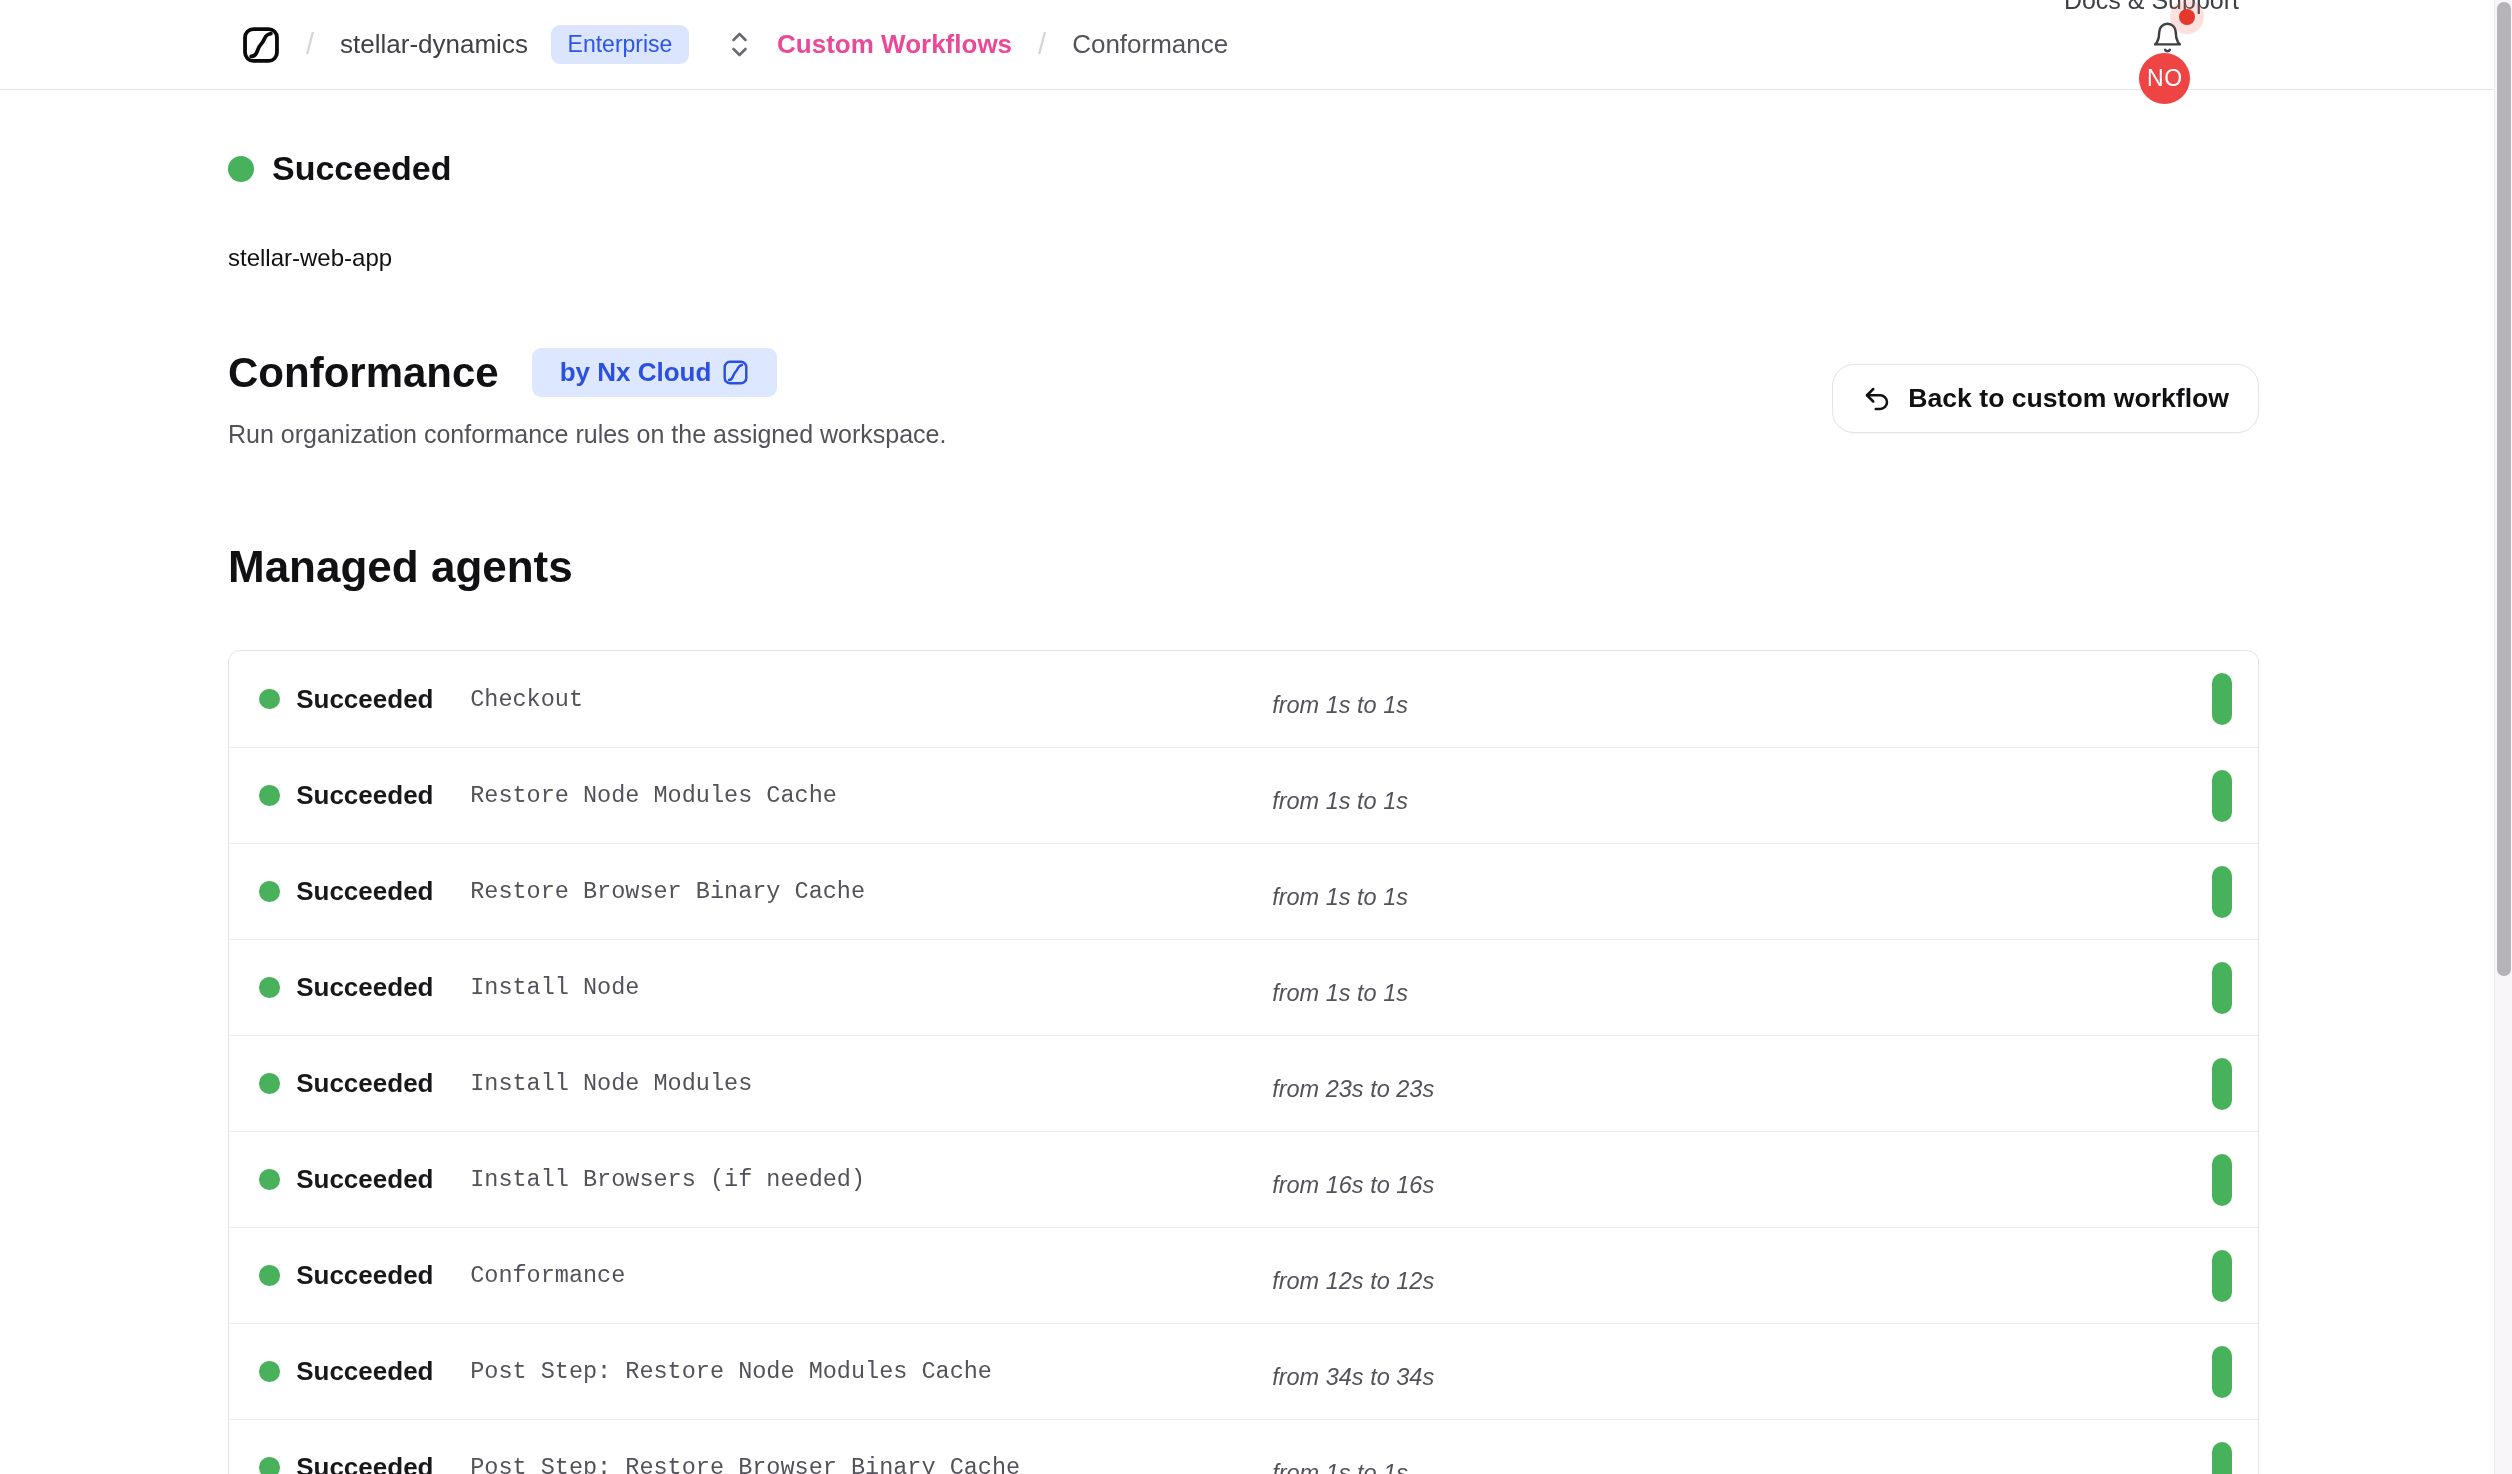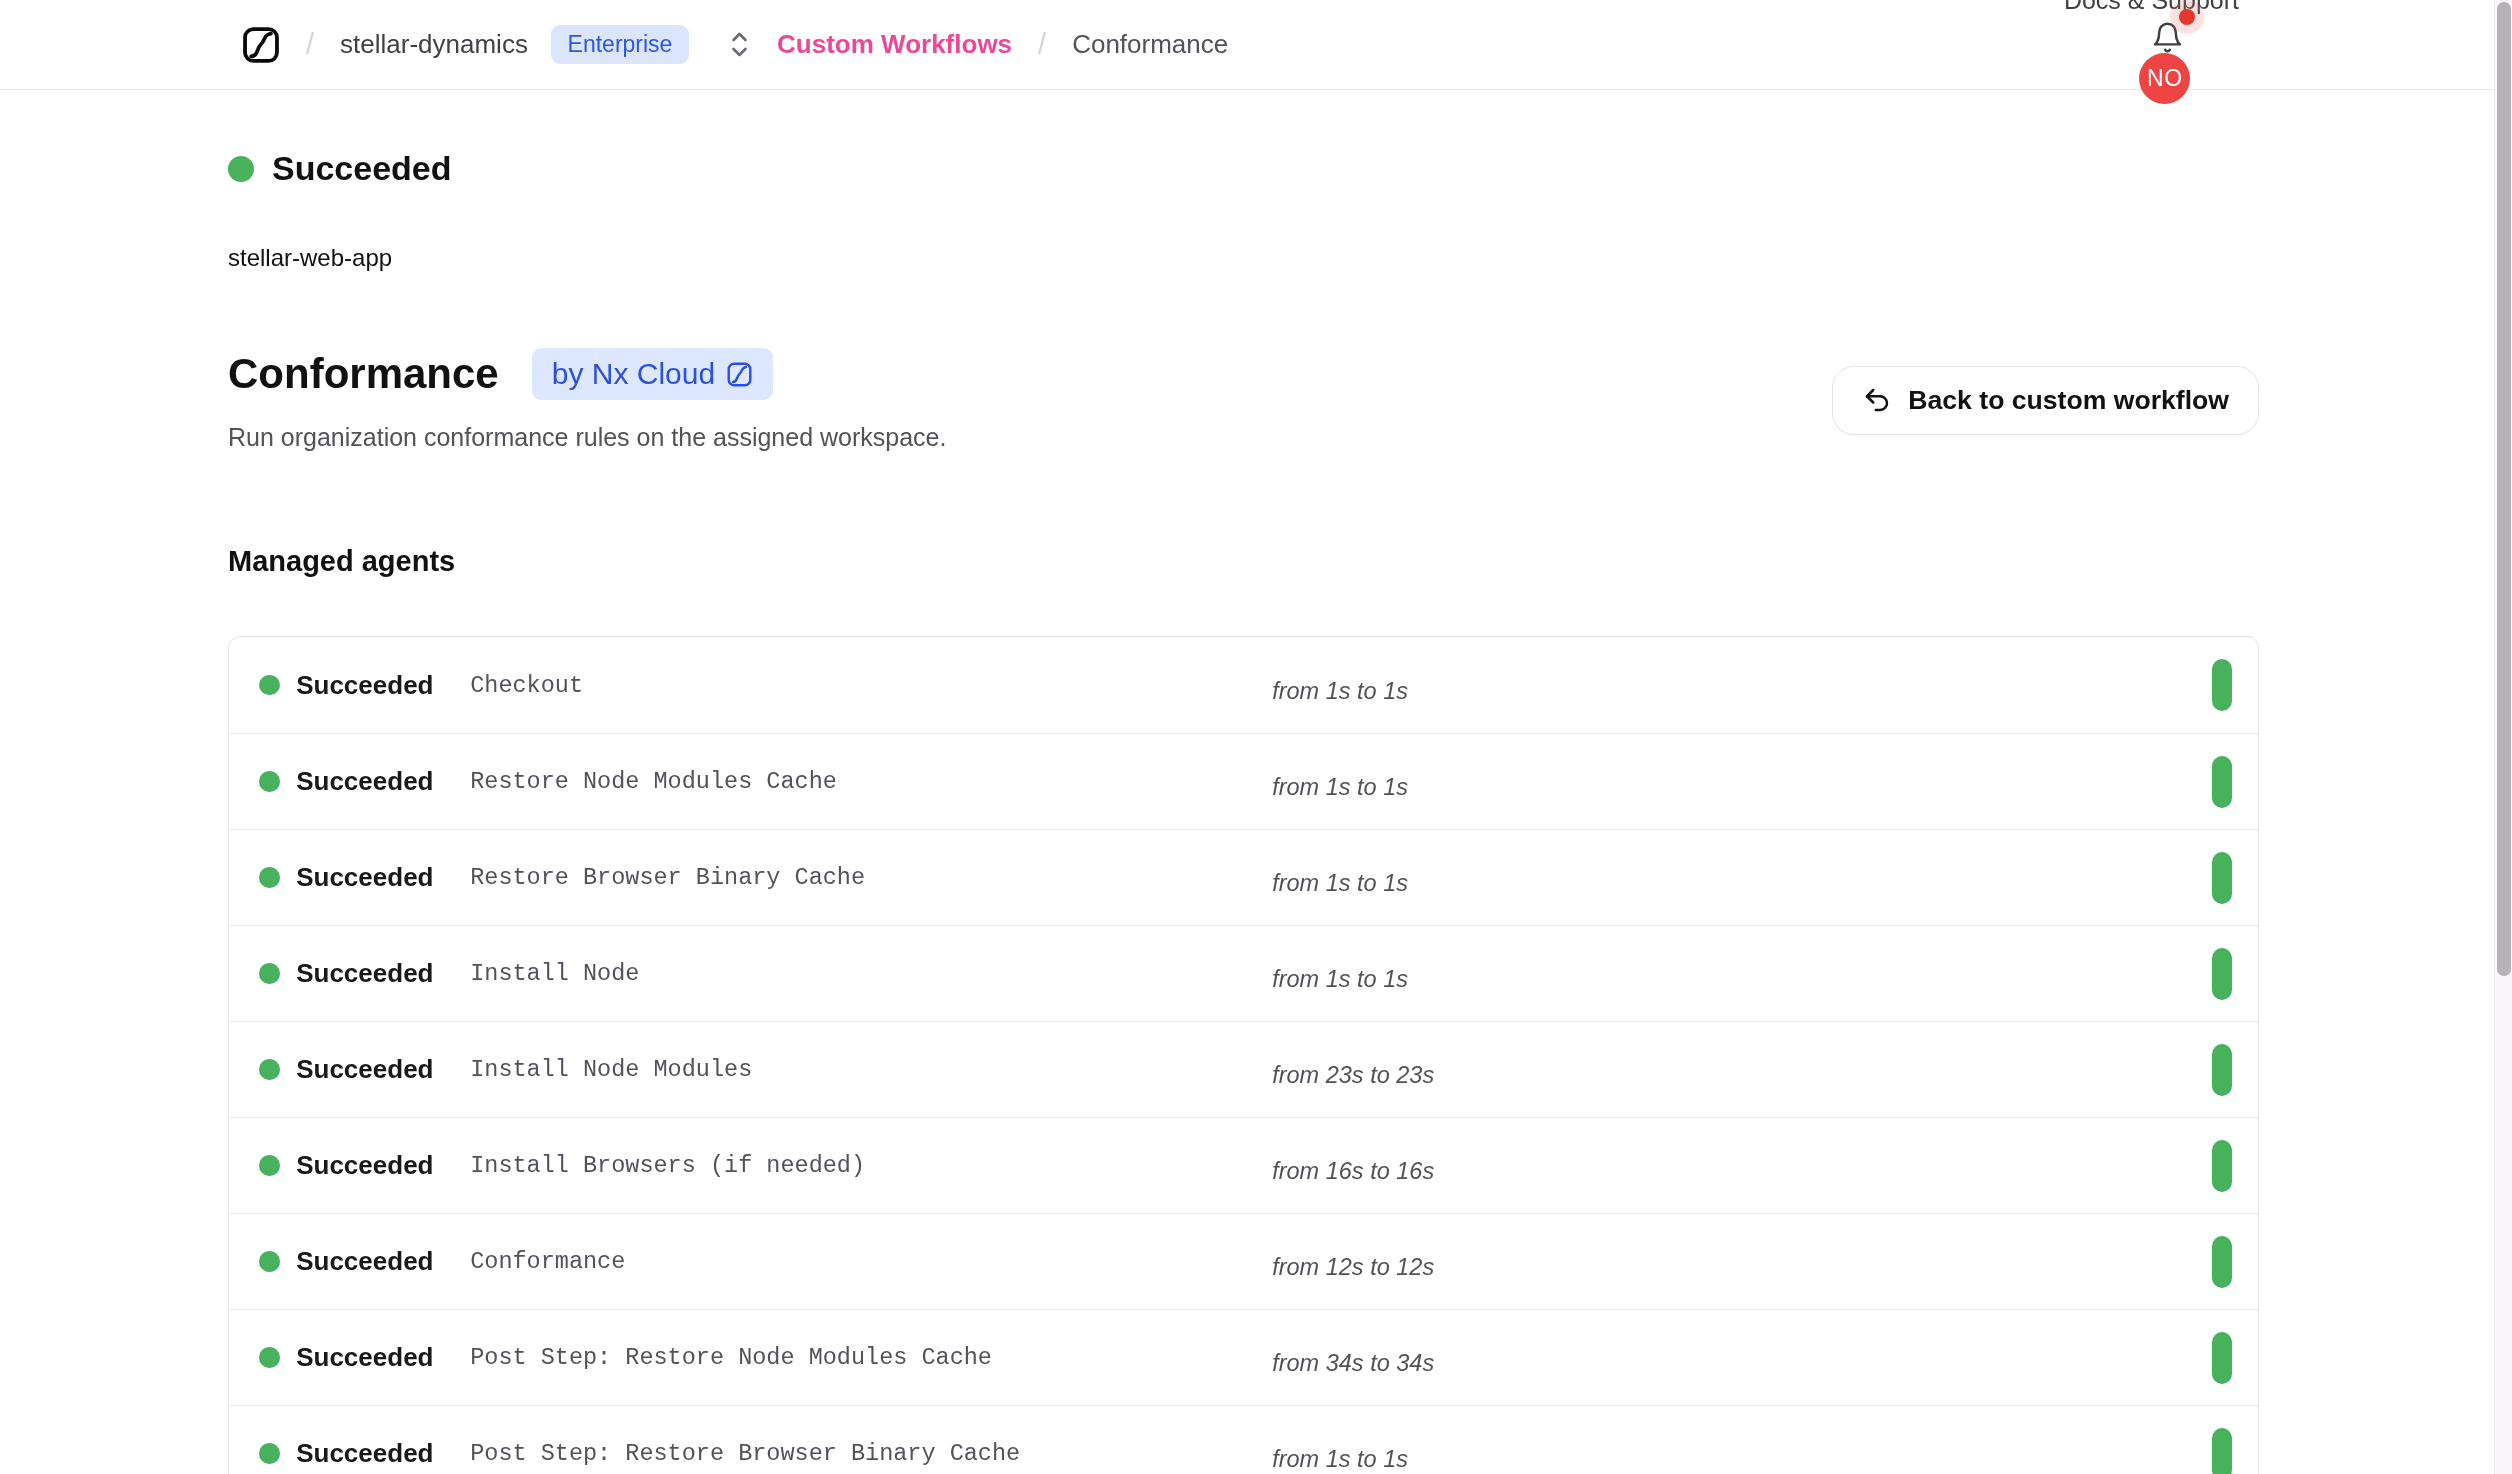--- a/index.html
+++ b/index.html
@@ -36,30 +36,30 @@
   .status-row { margin-top:58px; display:flex; align-items:center; }
   .status-dot { width:26px; height:26px; border-radius:50%; background:#48b15c; }
   .status-label { margin-left:18px; font-size:34px; font-weight:600; color:#111114; }
   .ws-title { margin-top:56px; font-size:24px; font-weight:400; color:#111114; }
 
   .wf-header { margin-top:76px; display:flex; }
   .wf-left {}
   .wf-title-row { display:flex; align-items:center; }
   .wf-title { font-size:42px; font-weight:700; color:#111114; }
   .badge-nxcloud { margin-left:33px; background:#dde7ff; color:#2b50e0;
-      font-size:30px; padding:9px 20px; border-radius:9px;
-      display:flex; align-items:center; gap:10.6px; cursor:pointer; }
+      font-size:26px; padding:9px 28px; border-radius:9px;
+      display:flex; align-items:center; gap:10.6px; cursor:pointer;font-weight:bold; }
   .wf-desc { margin-top:23px; font-size:25px; color:#52525b; }
   .wf-right { margin-left:auto; display:flex; align-items:center; }
   .back-btn { display:flex; align-items:center; gap:16.7px; background:#fff;
       border:1.5px solid #e4e4e7; border-radius:22px; padding:18px 29px;
       font-size:26.6px; font-weight:700; color:#111114; cursor:pointer;
       font-family:"Liberation Sans", sans-serif; box-shadow:0 0.8px 1.5px rgba(0,0,0,0.03); }
 
-  .ma-title { margin-top:93px; font-size:29px; font-weight:700; color:#111114; }
+  .ma-title { margin-top:93px; font-size:44px; font-weight:700; color:#111114; }
 
   .card { margin-top:58px; border:1.5px solid #e4e4e7; border-radius:12px;
           background:#fff; overflow:hidden; }
   .agent-row { height:96px; display:flex; align-items:center;
                padding:0 26px 0 30px; cursor:pointer; }
   .agent-row + .agent-row { border-top:1.5px solid #ebebef; }
   .dot { width:20.5px; height:20.5px; border-radius:50%; background:#48b15c; flex:0 0 auto; }
   .row-status { margin-left:16.7px; width:174px; font-size:26px; font-weight:600;
                 color:#18181b; flex:0 0 auto; }
   .row-name { width:802px; font-size:23.5px; color:#52525b; flex:0 0 auto;

